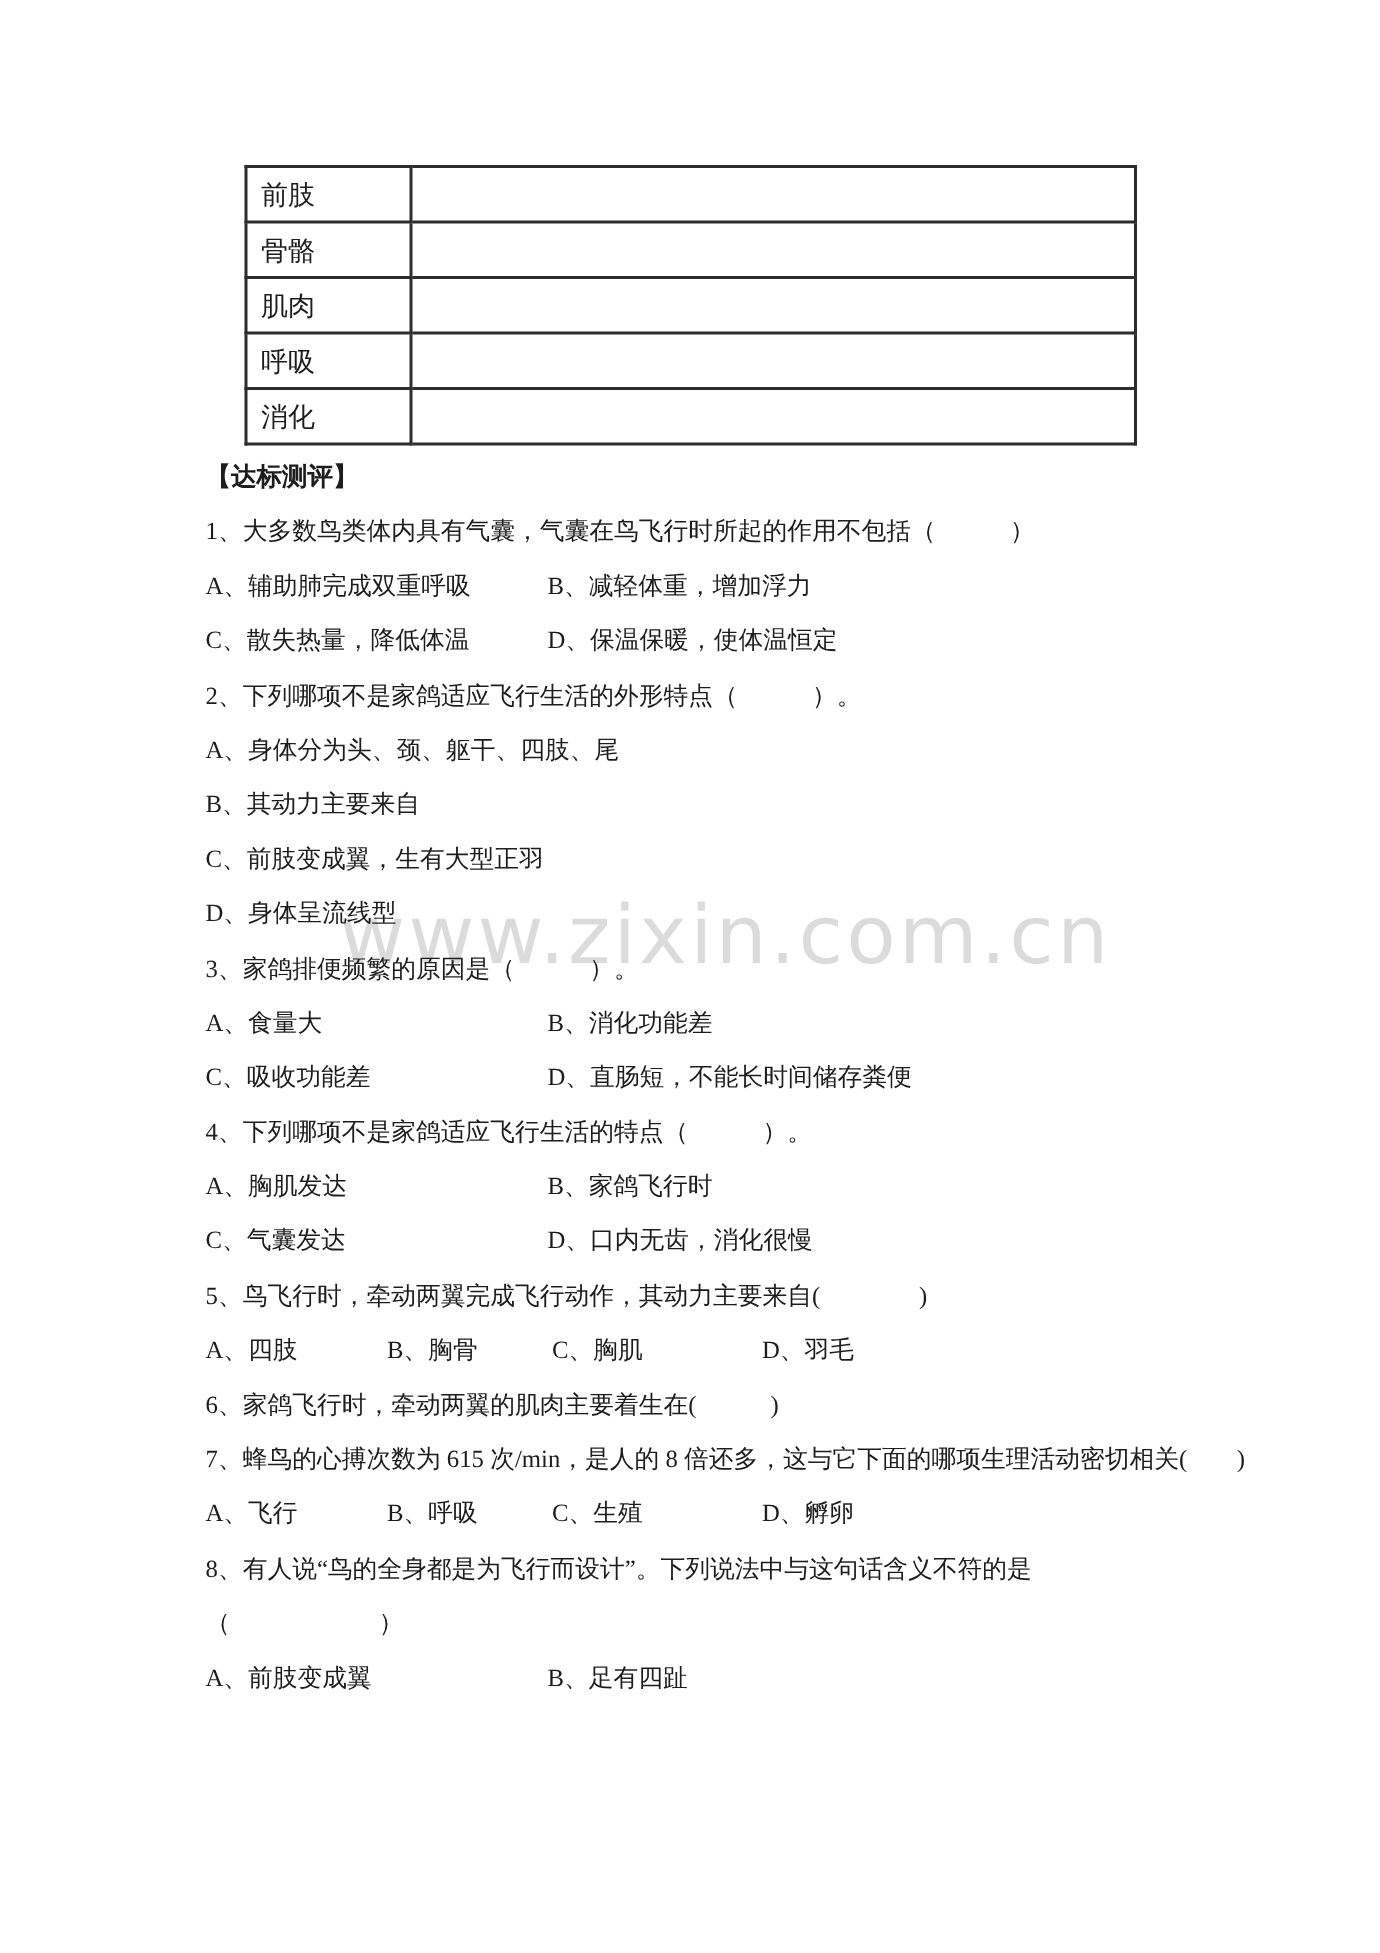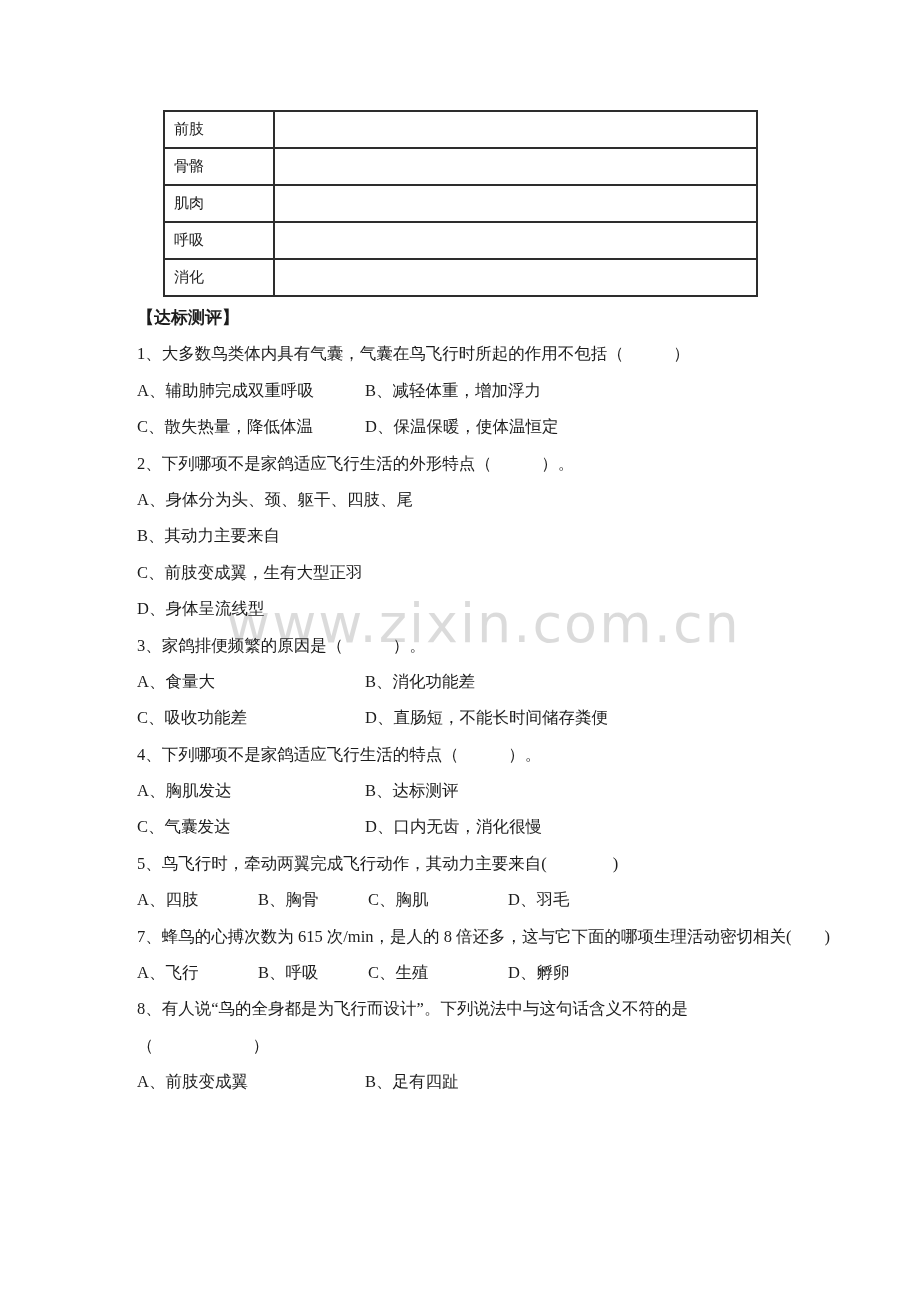--- a/index.html
+++ b/index.html
@@ -28,21 +28,21 @@
     position:absolute;
     left:163px;
     top:110px;
     z-index:1;
     border-collapse:collapse;
     table-layout:fixed;
   }
   table.answer-table td{
     border:2px solid #2d2d2d;
     height:35px;
-    font-size:15px;
+    font-size:18px;
     vertical-align:middle;
     padding:0 0 0 9px;
     background:transparent;
   }
   td.label-cell{width:99px;}
   td.answer-cell{width:472px;}
   .content{
     position:absolute;
     left:137px;
     top:300px;
@@ -118,31 +118,32 @@
     <div class="line">3、家鸽排便频繁的原因是（　　　）。</div>
     <div class="line">
       <span class="opt w2">A、食量大</span><span class="opt">B、消化功能差</span>
     </div>
     <div class="line">
       <span class="opt w2">C、吸收功能差</span><span class="opt">D、直肠短，不能长时间储存粪便</span>
     </div>
 
     <div class="line">4、下列哪项不是家鸽适应飞行生活的特点（　　　）。</div>
     <div class="line">
-      <span class="opt w2">A、胸肌发达</span><span class="opt">B、达标测评</span>
+      <span class="opt w2">A、胸肌发达</span><span class="opt">B、家鸽飞行时</span>
     </div>
     <div class="line">
       <span class="opt w2">C、气囊发达</span><span class="opt">D、口内无齿，消化很慢</span>
     </div>
 
     <div class="line">5、鸟飞行时，牵动两翼完成飞行动作，其动力主要来自(　　　　)</div>
     <div class="line">
       <span class="opt w4a">A、四肢</span><span class="opt w4b">B、胸骨</span><span class="opt w4c">C、胸肌</span><span class="opt">D、羽毛</span>
     </div>
 
+    <div class="line">6、家鸽飞行时，牵动两翼的肌肉主要着生在(　　　)</div>
 
     <div class="line">7、蜂鸟的心搏次数为 615 次/min，是人的 8 倍还多，这与它下面的哪项生理活动密切相关(　　)</div>
     <div class="line">
       <span class="opt w4a">A、飞行</span><span class="opt w4b">B、呼吸</span><span class="opt w4c">C、生殖</span><span class="opt">D、孵卵</span>
     </div>
 
     <div class="line">8、有人说“鸟的全身都是为飞行而设计”。下列说法中与这句话含义不符的是</div>
     <div class="line">（　　　　　　）</div>
     <div class="line">
       <span class="opt w2">A、前肢变成翼</span><span class="opt">B、足有四趾</span>

